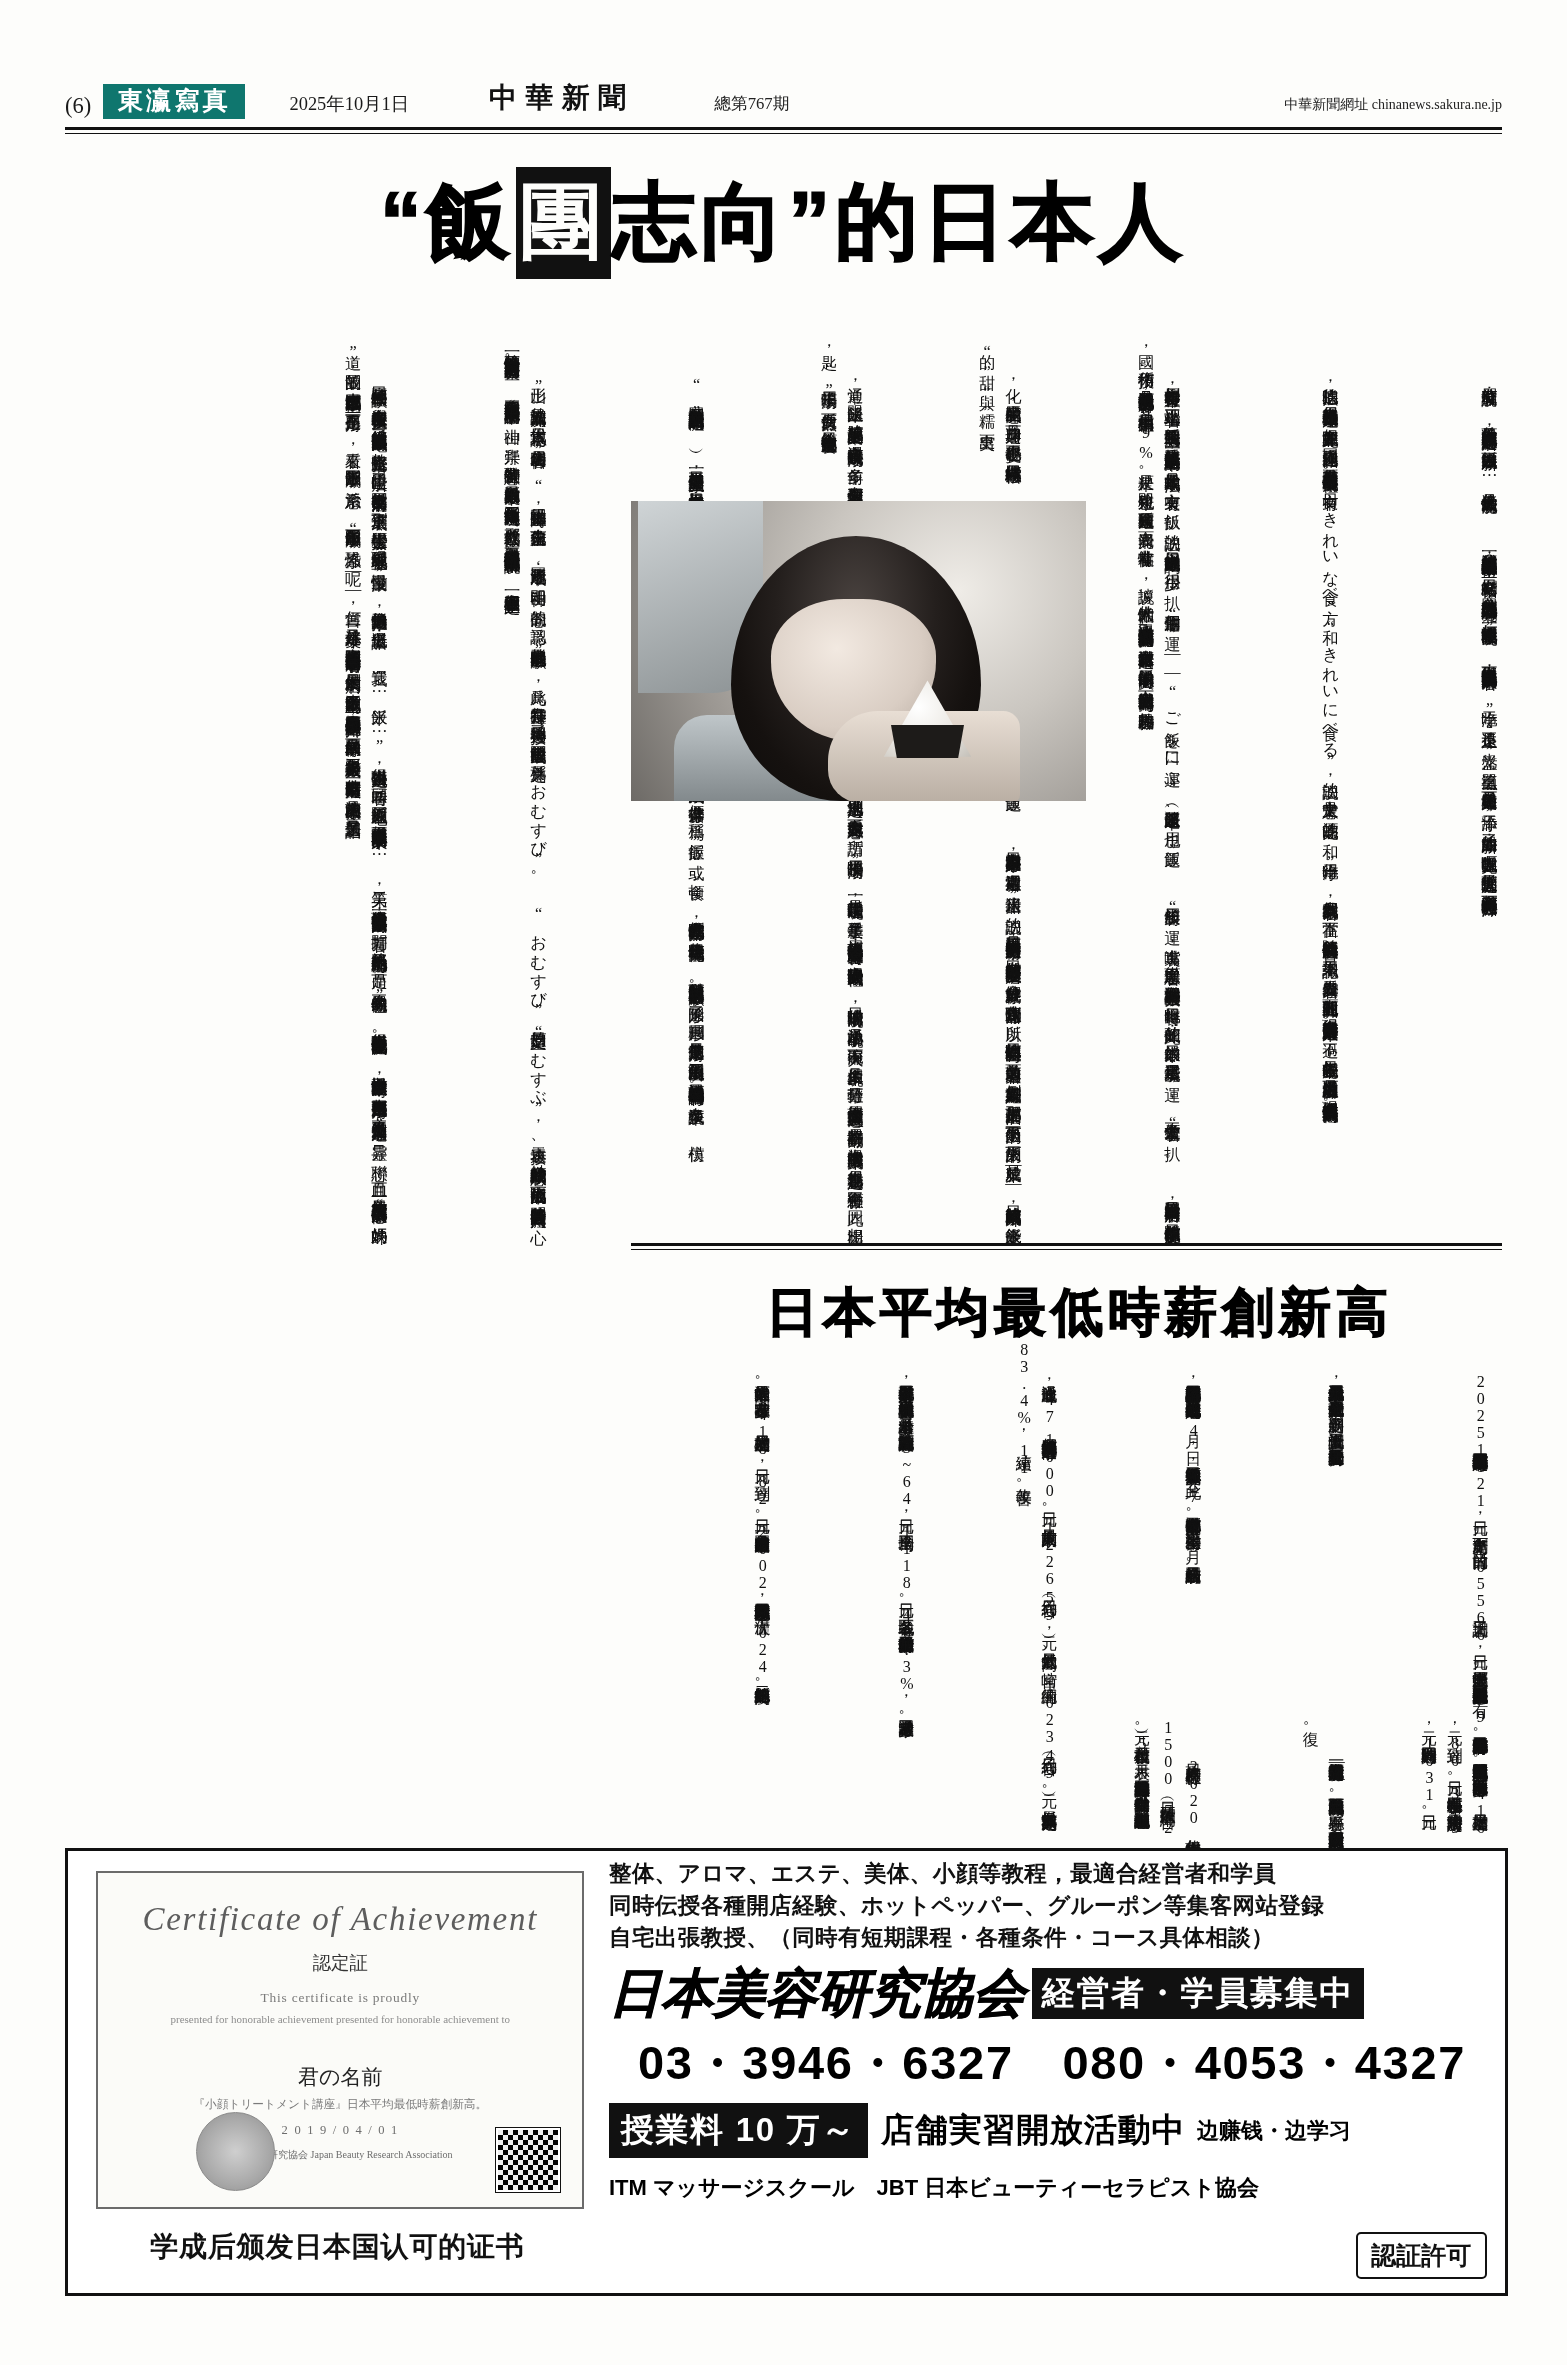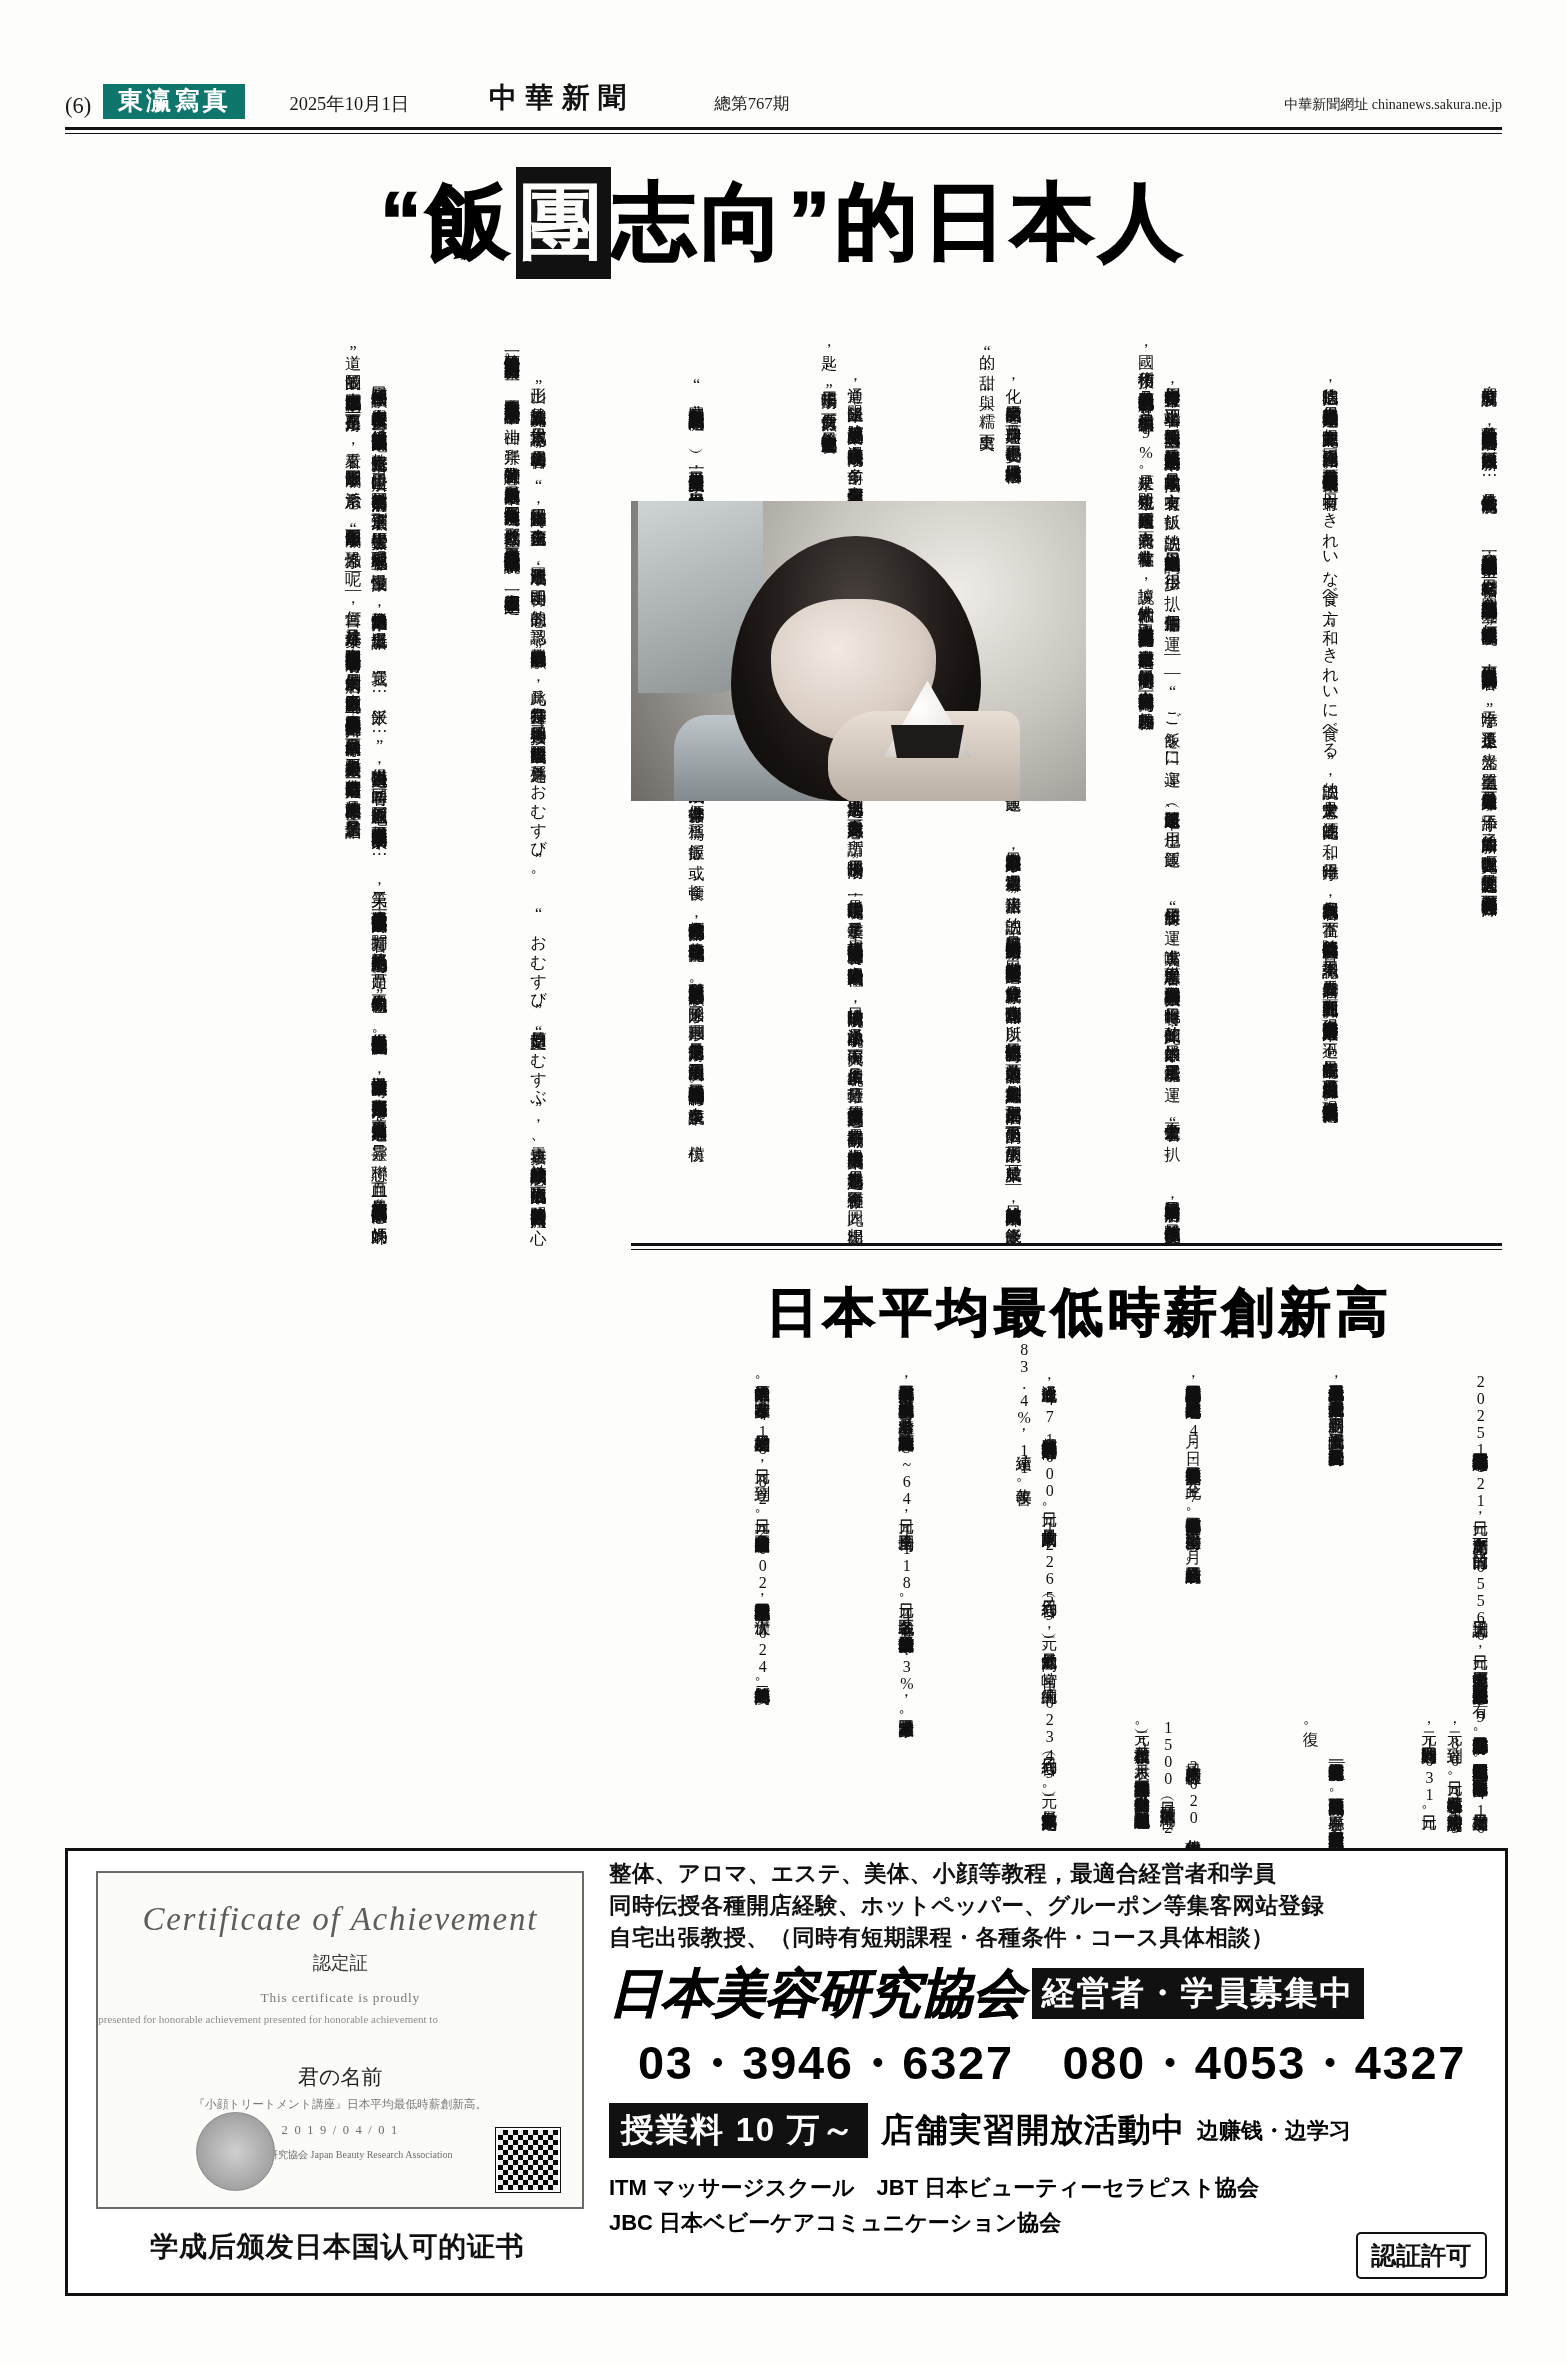--- a/index.html
+++ b/index.html
@@ -115,21 +115,21 @@
   .ad .left{position:absolute;left:8.3px;top:8.3px;width:526px;height:367px;}
   .cert{
     position:absolute;left:20px;top:11.7px;width:484px;height:334px;border:2.5px double #6b6b6b;background:#fbfbf8;
   }
   .cert .cert-title{
     position:absolute;left:0;top:28px;width:100%;text-align:center;
     font-family:"Liberation Serif",serif;font-style:italic;font-size:33px;color:#5d5d5d;letter-spacing:1.7px;
   }
   .cert .cert-sub{position:absolute;left:0;top:77px;width:100%;text-align:center;font-size:18.4px;color:#333;}
   .cert .cert-l1{position:absolute;left:0;top:117px;width:100%;text-align:center;font-size:13.4px;color:#7a7a7a;letter-spacing:0.8px;}
-  .cert .cert-l2{position:absolute;left:0;top:140px;width:100%;text-align:left;font-size:11px;color:#8d8d8d;}
+  .cert .cert-l2{position:absolute;left:0;top:140px;width:100%;text-align:center;font-size:11px;color:#8d8d8d;}
   .cert .cert-name{position:absolute;left:0;top:190px;width:100%;text-align:center;font-size:21px;color:#222;}
   .cert .cert-l3{position:absolute;left:0;top:224px;width:100%;text-align:center;font-size:11.7px;color:#7a7a7a;}
   .cert .cert-date{position:absolute;left:0;top:250px;width:100%;text-align:center;font-size:12.5px;color:#6d6d6d;letter-spacing:1.7px;}
   .cert .cert-org{position:absolute;left:0;top:275px;width:100%;text-align:center;font-size:10px;color:#6d6d6d;}
   .cert .seal{
     position:absolute;left:98px;top:239px;width:77px;height:77px;border-radius:50%;
     background:radial-gradient(circle,#cfcfcf 0%,#a9a9a9 60%,#8c8c8c 100%);
     border:1.7px solid #8a8a8a;
   }
   .cert .qr{
@@ -324,20 +324,19 @@
 
       <div class="adphone">03・3946・6327　080・4053・4327</div>
 
       <div class="adrow3">
         <div class="inv2">授業料 10 万～</div>
         <div class="mid">店舗実習開放活動中</div>
         <div class="small">边赚钱・边学习</div>
       </div>
 
       <div class="adfoot">ITM マッサージスクール　JBT 日本ビューティーセラピスト協会</div>
-      <div class="adfoot" style="margin-top:1.7px;">JBC 日本ベビーケアコミュニケーション協会</div>
 
       <div class="adstamp">認証許可</div>
     </div>
   </div>
 
 </div>
 
 
 </body></html>

